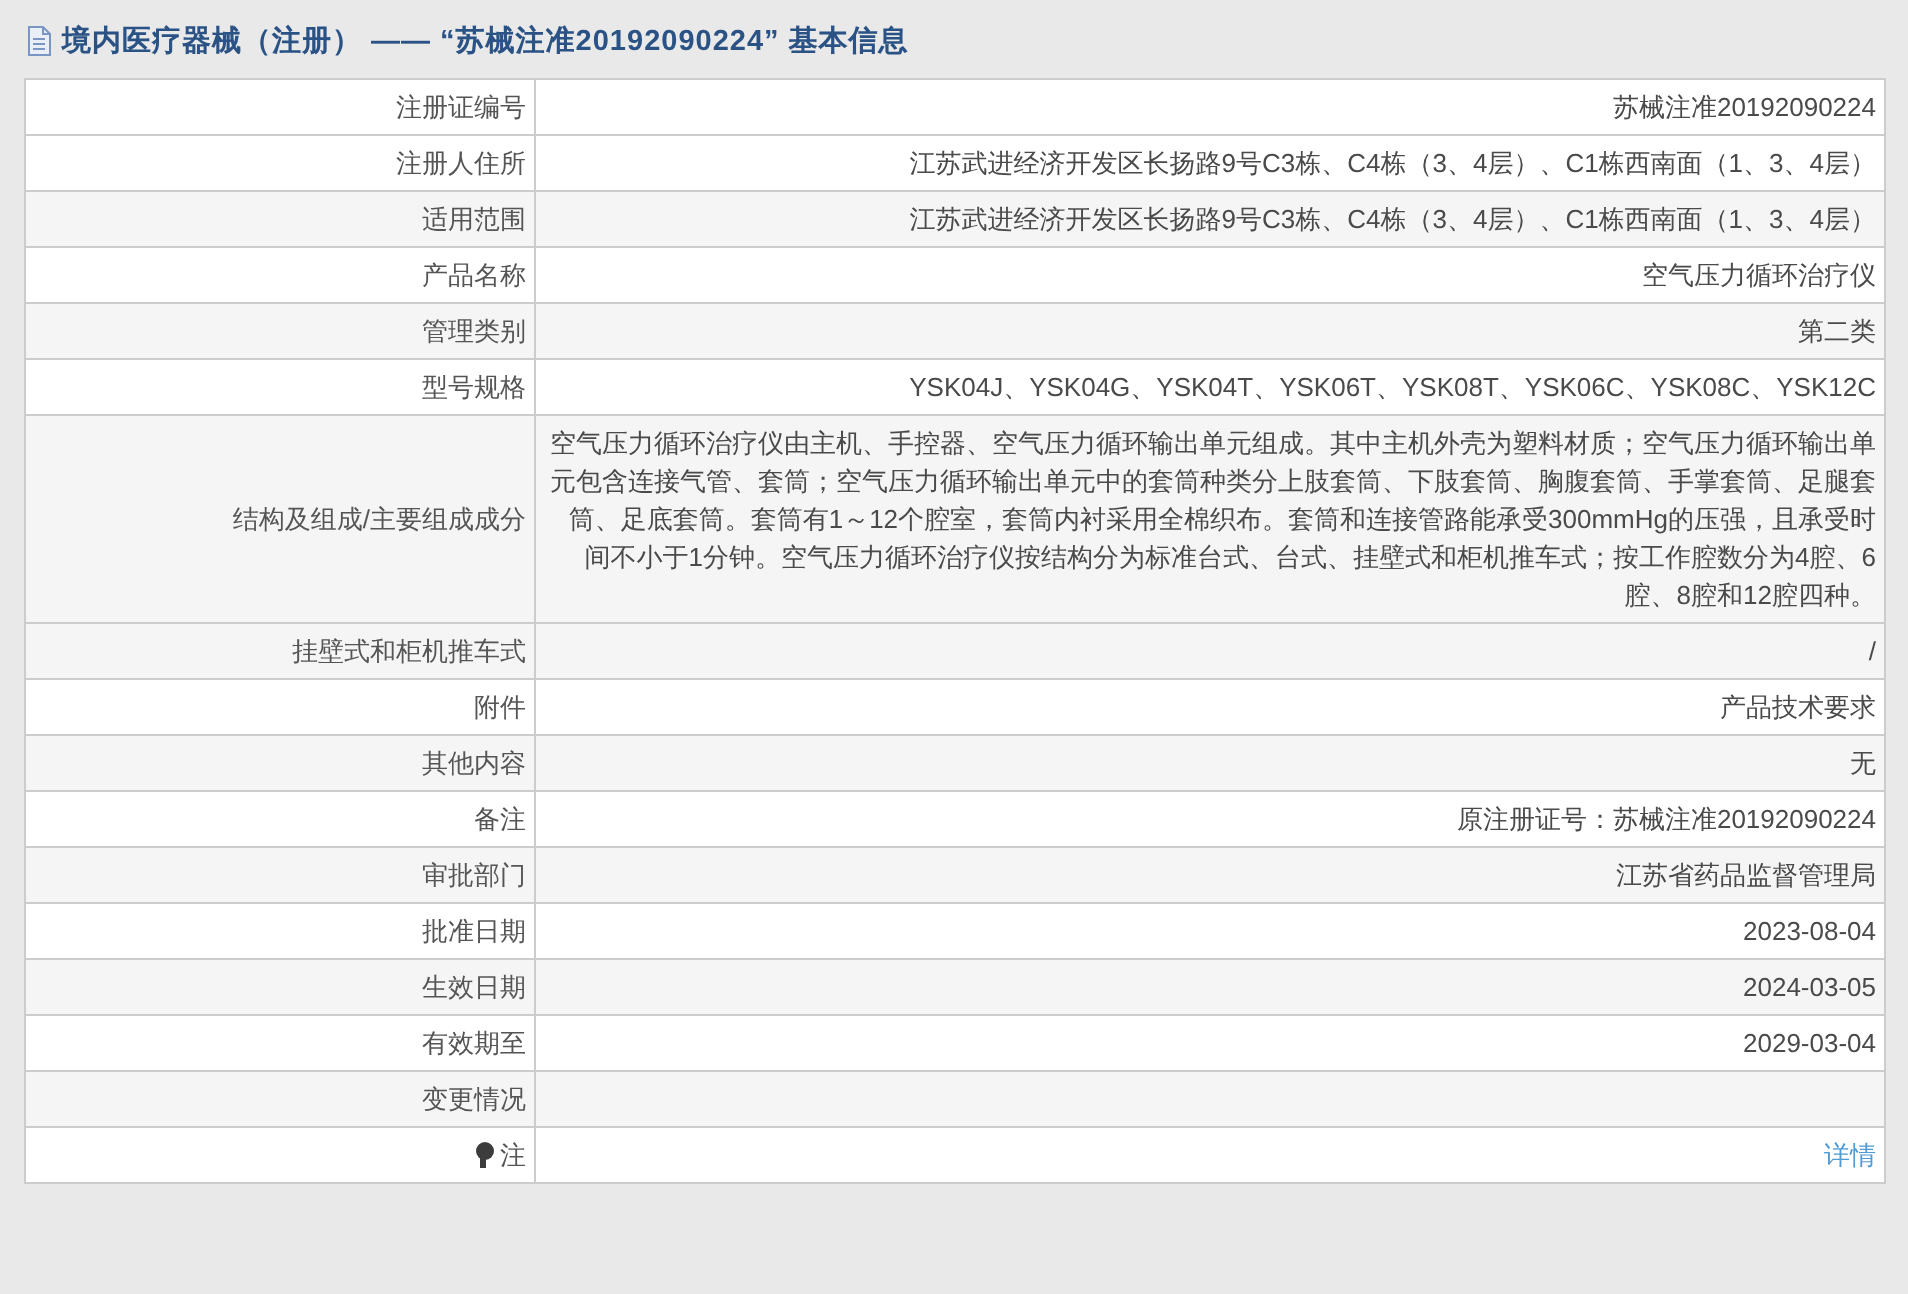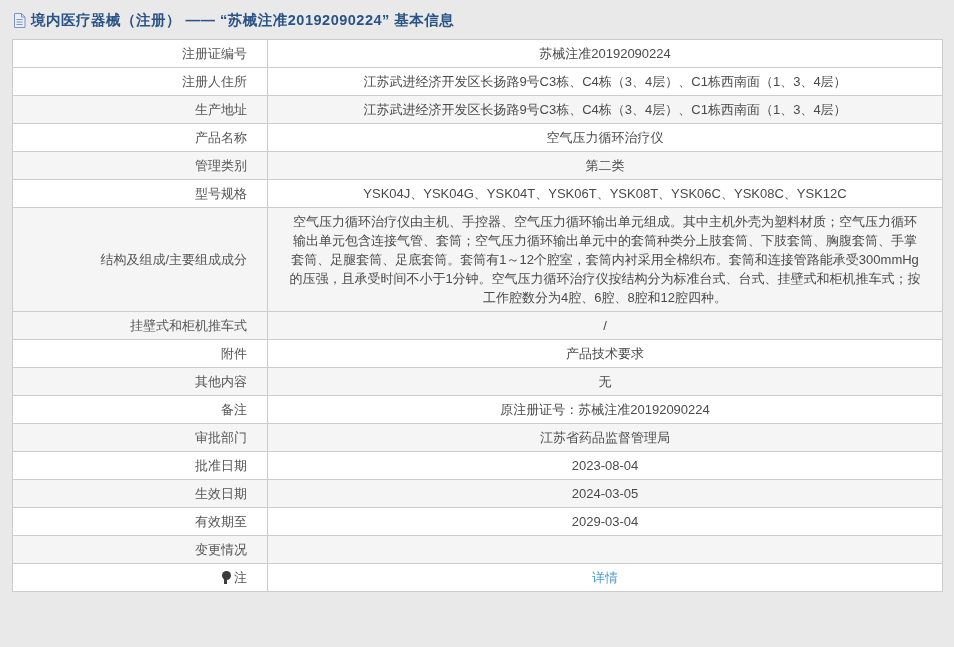--- a/index.html
+++ b/index.html
@@ -49,32 +49,32 @@
     margin-left: 12px;
     width: 931px;
     background: #ffffff;
     table-layout: fixed;
   }
   table.info-table tr.alt { background: var(--row-alt-bg); }
   table.info-table td {
     border: 1px solid var(--border-color);
     font-size: 13px;
     line-height: 19px;
-    padding: 4px 20px;
+    padding: 4px 4px;
     vertical-align: middle;
   }
   td.label-cell {
     width: 255px;
     text-align: right;
     color: var(--label-color);
     white-space: nowrap;
   }
   td.value-cell {
     color: var(--value-color);
-    text-align: center;
+    text-align: right;
     word-break: break-all;
   }
   td.value-cell a {
     color: var(--link-color);
     text-decoration: none;
   }
   .note-icon {
     display: inline-block;
     width: 9px;
     height: 13px;
@@ -118,21 +118,21 @@
     <tbody id="table-body">
         <tr>
           <td class="label-cell">注册证编号</td>
           <td class="value-cell">苏械注准20192090224</td>
         </tr>
         <tr>
           <td class="label-cell">注册人住所</td>
           <td class="value-cell">江苏武进经济开发区长扬路9号C3栋、C4栋（3、4层）、C1栋西南面（1、3、4层）</td>
         </tr>
         <tr class="alt">
-          <td class="label-cell">生产地址</td>
+          <td class="label-cell">适用范围</td>
           <td class="value-cell">江苏武进经济开发区长扬路9号C3栋、C4栋（3、4层）、C1栋西南面（1、3、4层）</td>
         </tr>
         <tr>
           <td class="label-cell">产品名称</td>
           <td class="value-cell">空气压力循环治疗仪</td>
         </tr>
         <tr class="alt">
           <td class="label-cell">管理类别</td>
           <td class="value-cell">第二类</td>
         </tr>

